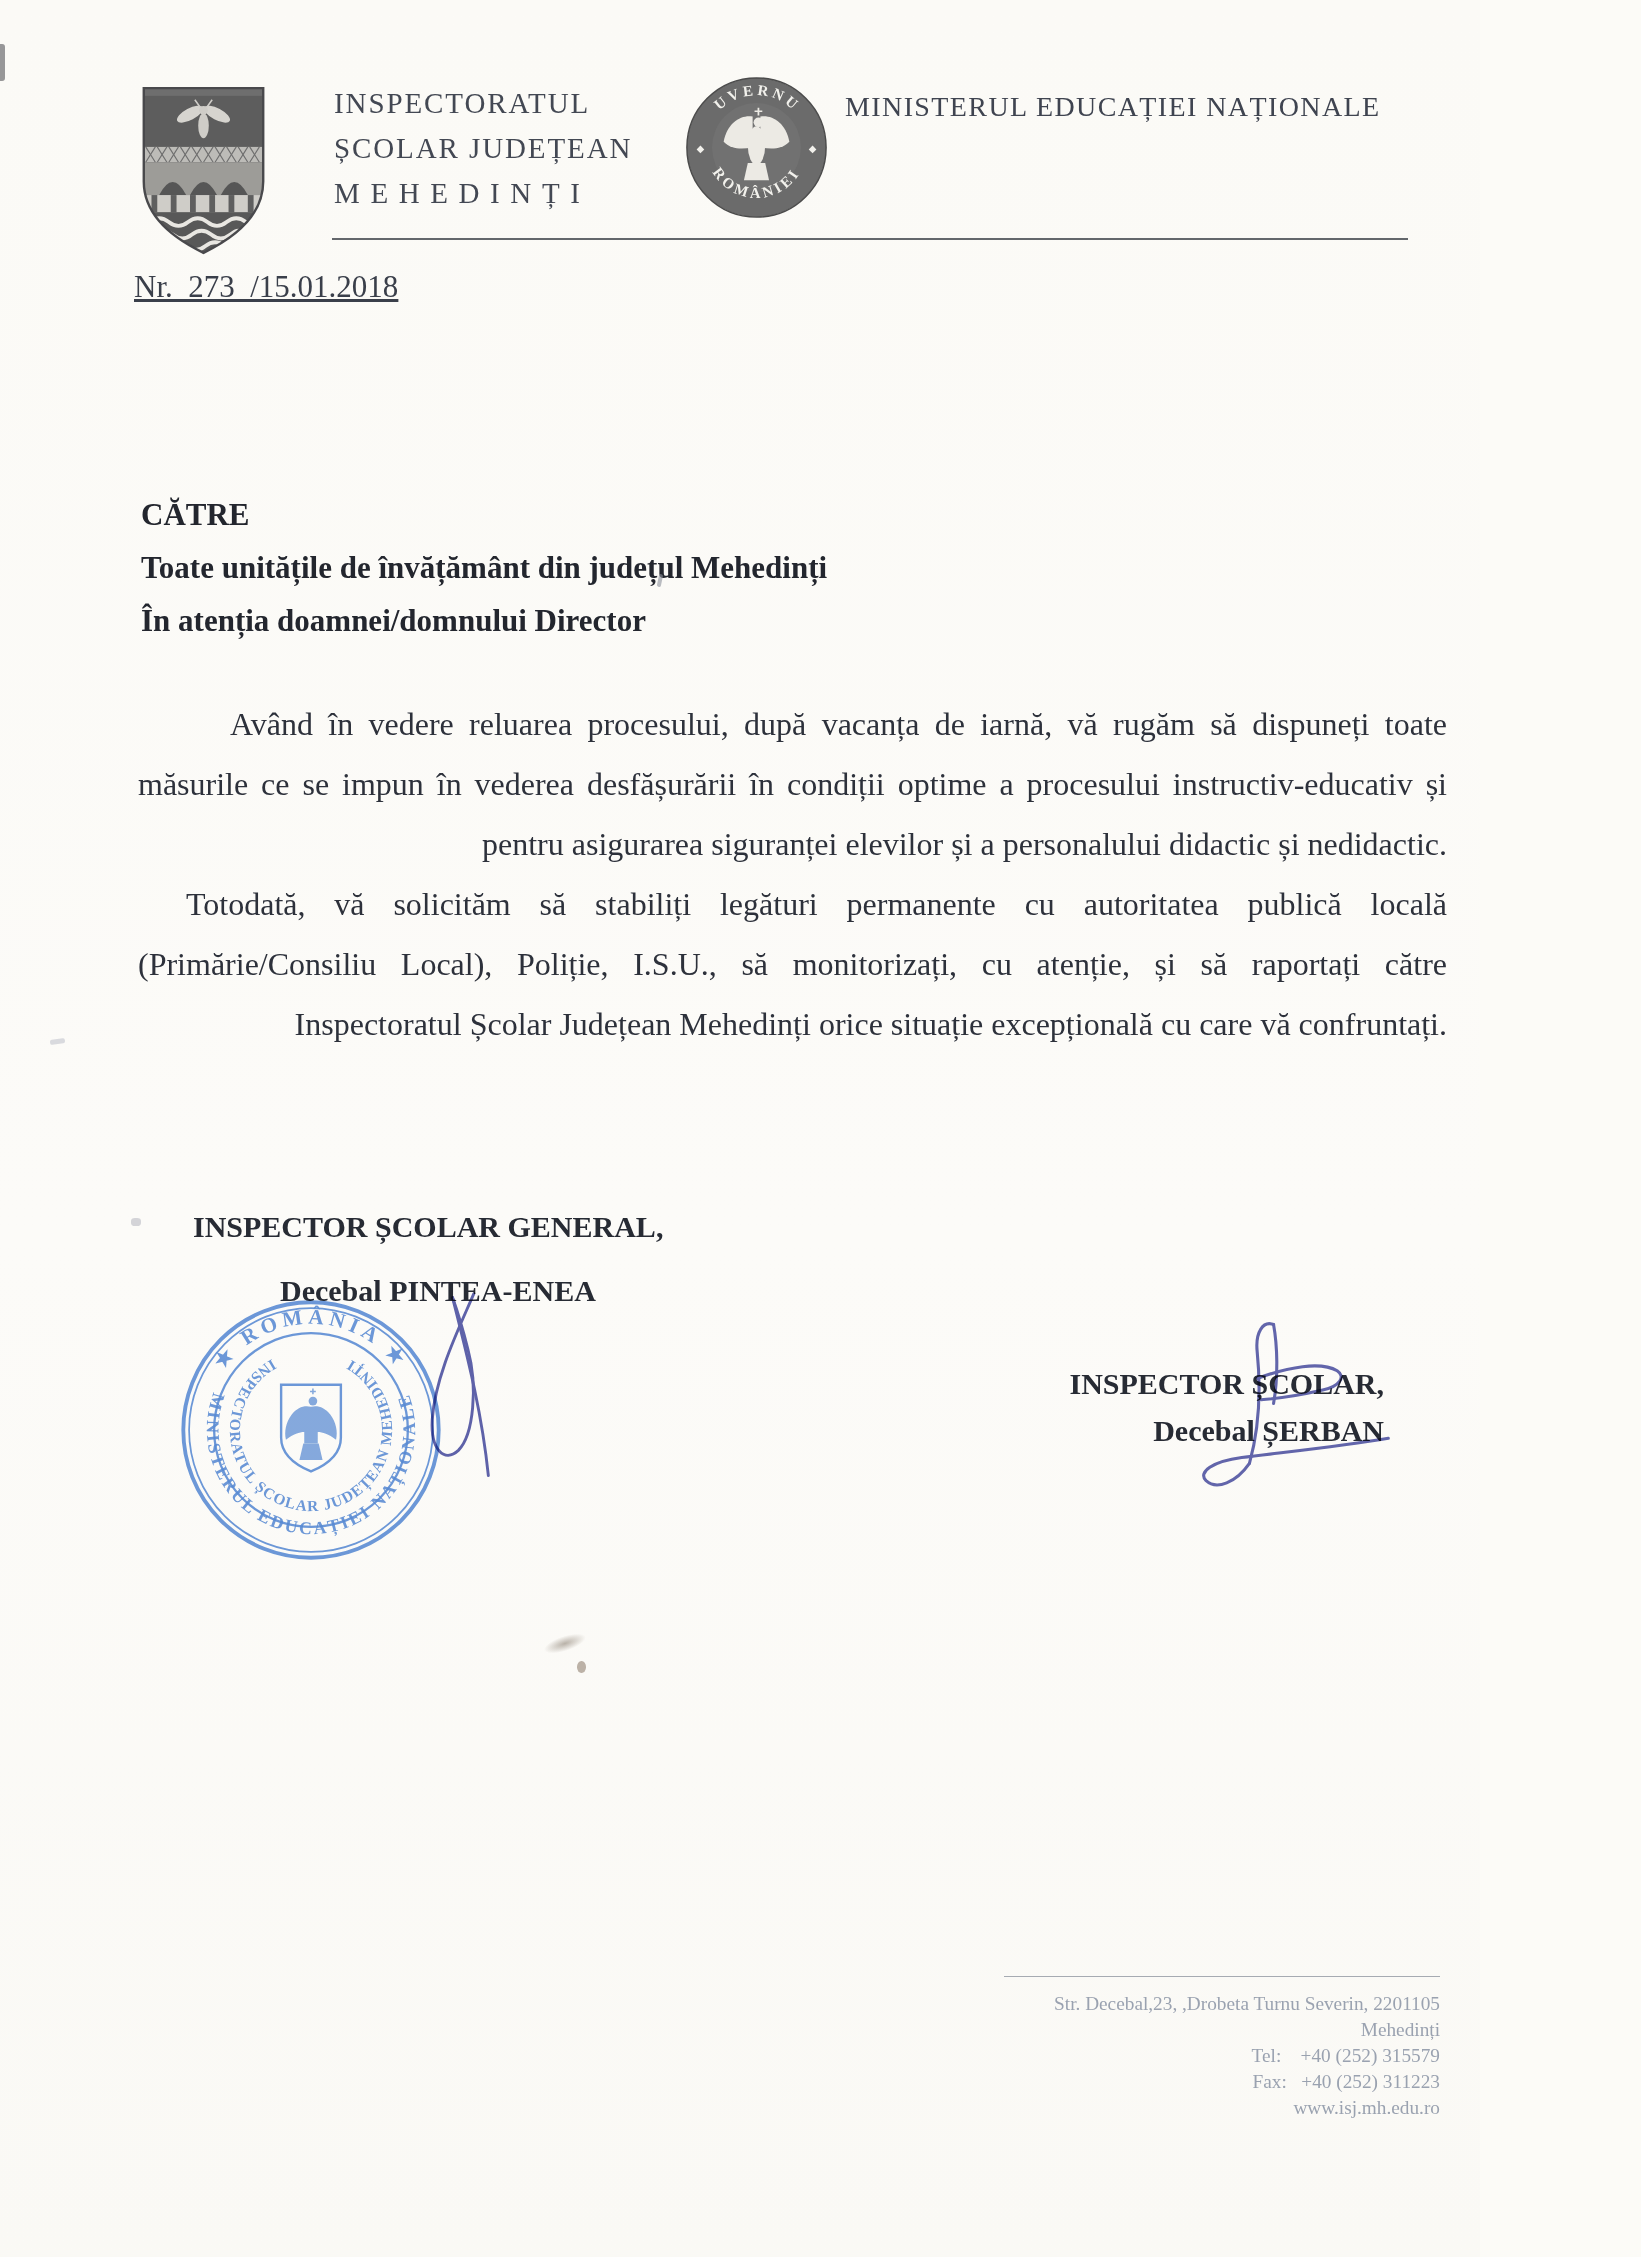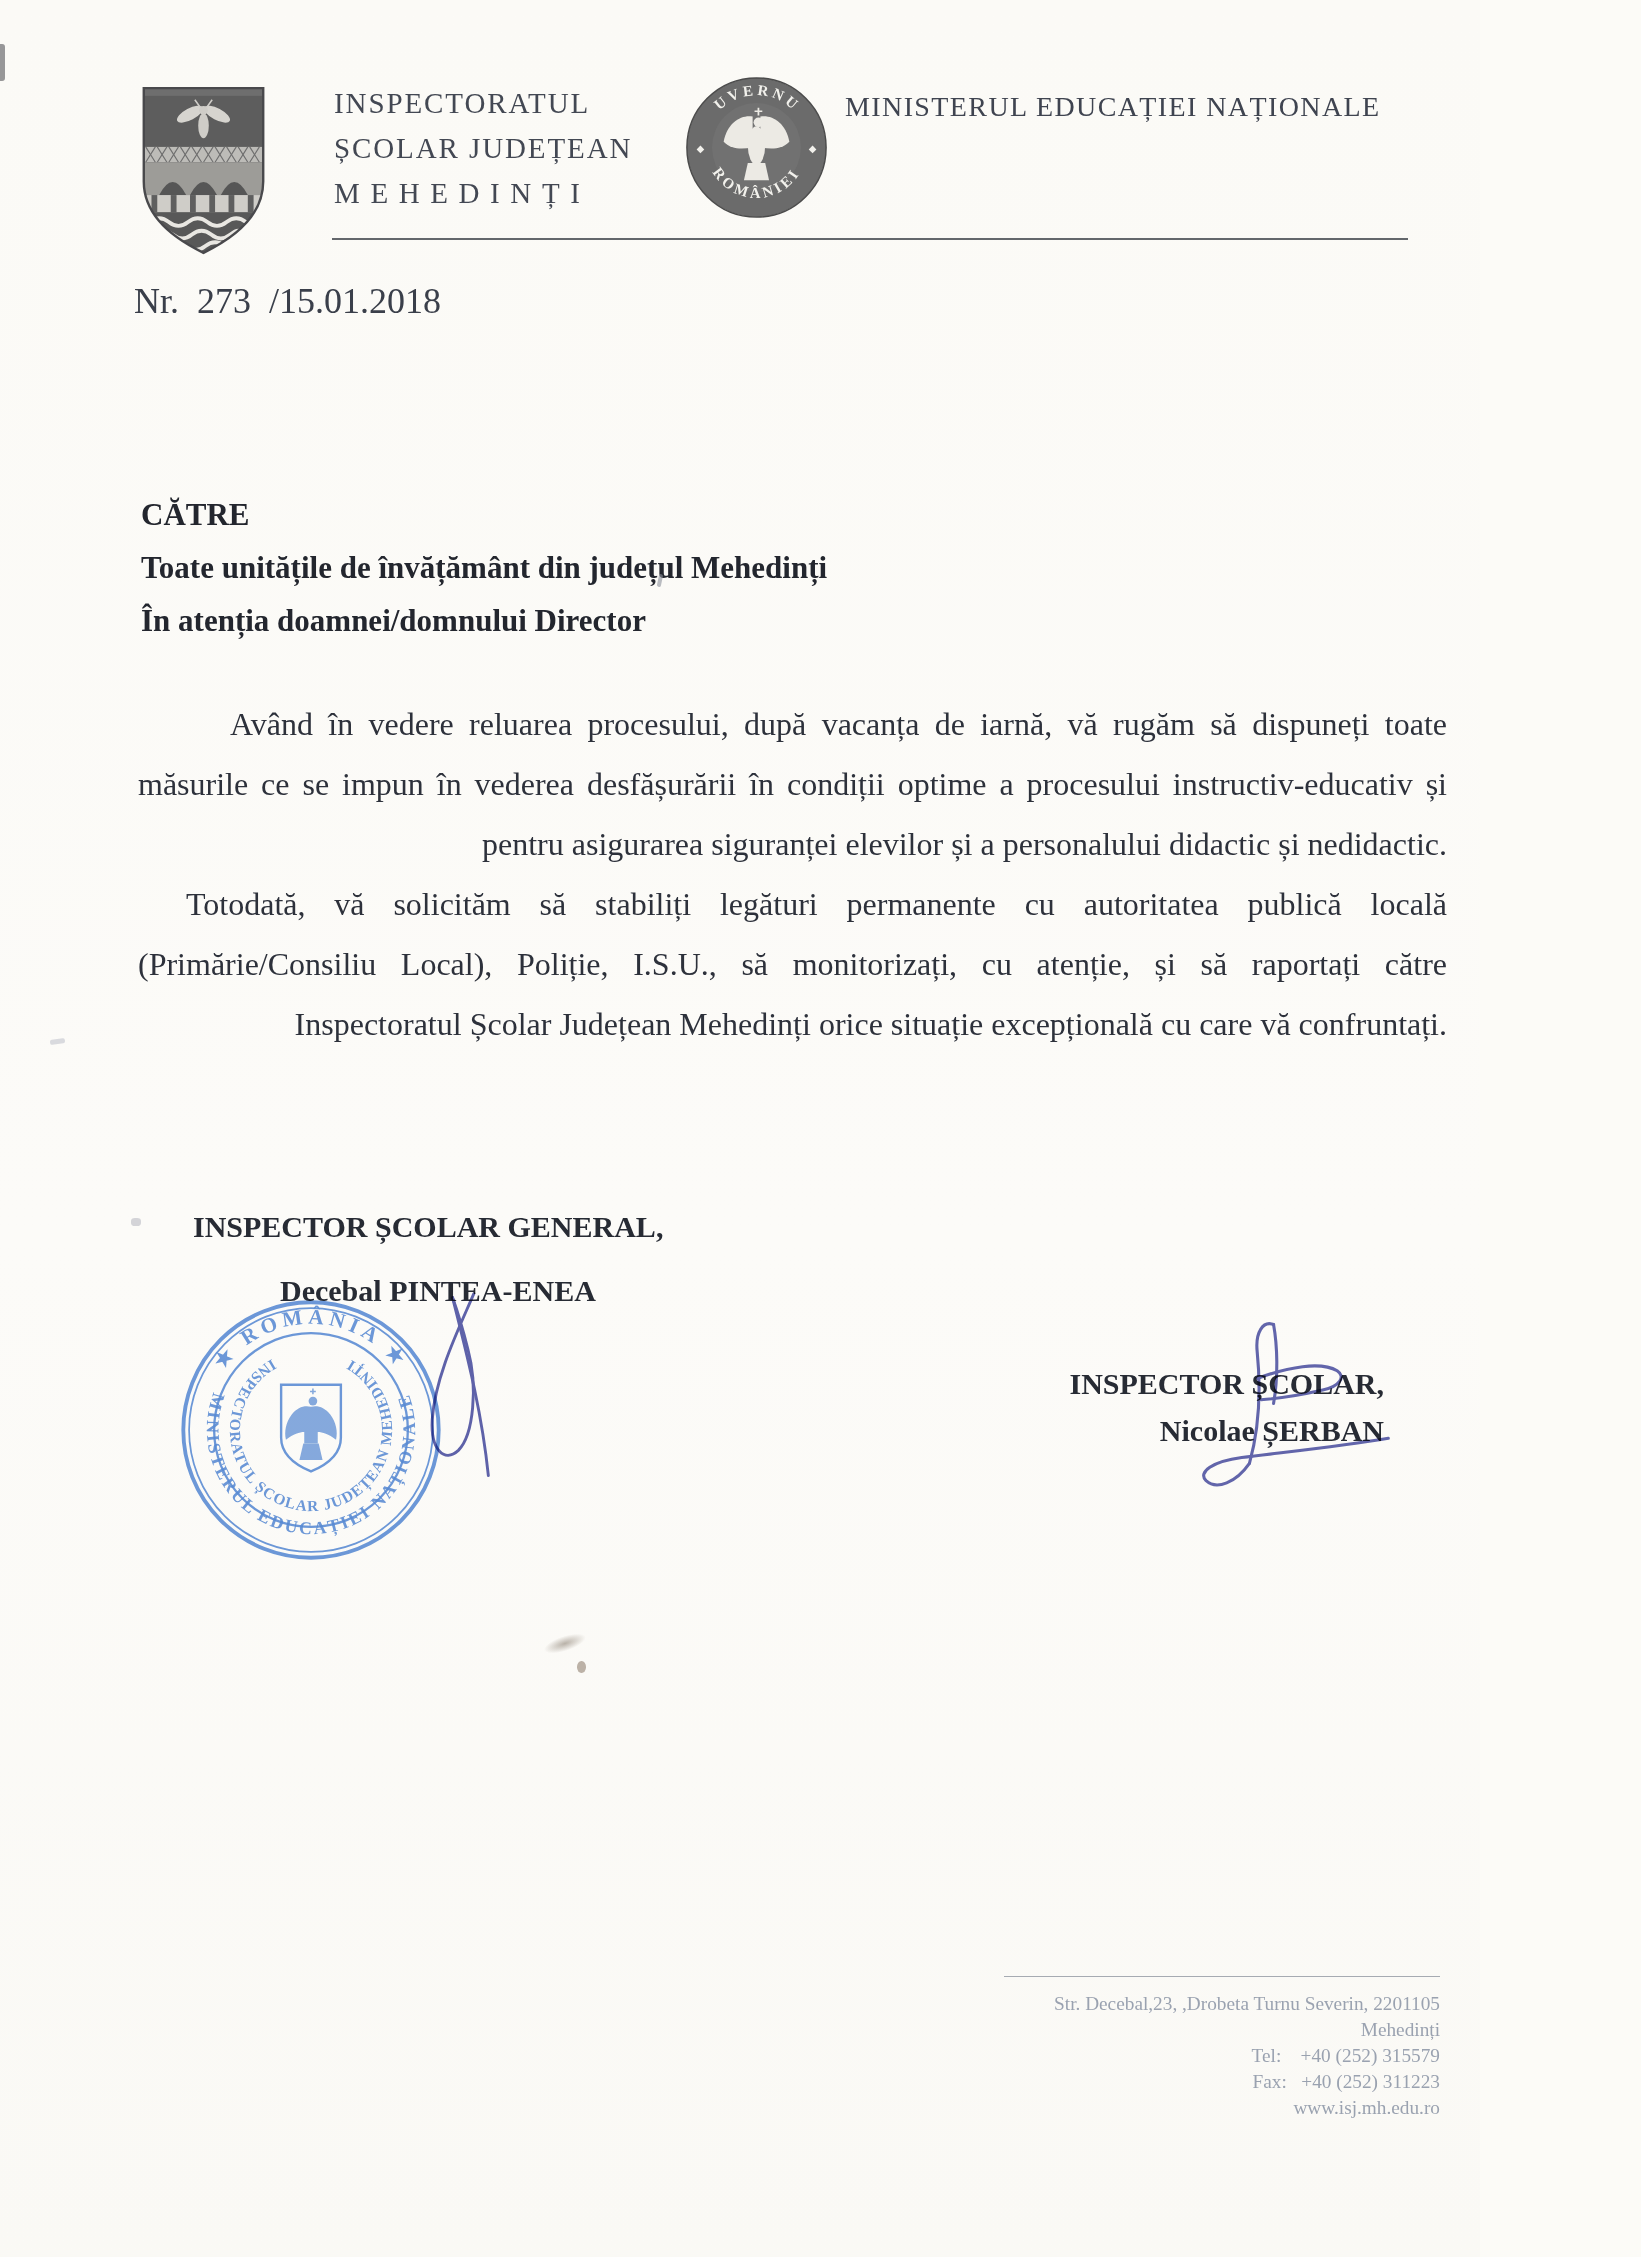--- a/index.html
+++ b/index.html
@@ -13,22 +13,22 @@
   
   .coa { position:absolute; left:138px; top:83px; width:131px; height:175px; }
   .org-name { position:absolute; left:334px; top:81px; line-height:45px;
               font-size:29px; color:#434853; letter-spacing:1.9px; }
   .org-name .l3 { letter-spacing:10.6px; }
   .gov-seal { position:absolute; left:684px; top:75px; width:145px; height:145px; }
   .ministry { position:absolute; left:845px; top:91px; font-size:28px;
               letter-spacing:1.4px; color:#3f4450; }
   .header-rule { position:absolute; left:332px; top:238px; width:1076px; height:1.9px;
                  background:#3d4249; opacity:.8; }
-  .ref-number { position:absolute; left:134px; top:280px; font-size:36px;
-                color:#3a3f4a; white-space:pre; }
+  .ref-number { position:absolute; left:134px; top:269px; font-size:31px;
+                color:#3a3f4a; white-space:pre;text-decoration:underline; }
   
   .recipient { position:absolute; left:141px; top:488px; line-height:53px;
                font-size:31px; font-weight:700; color:#23262e; }
   
   .body-text { position:absolute; left:138px; top:694px; width:1309px;
                font-size:32px; line-height:60px; color:#2d313b; }
   .body-line { text-align:justify; text-align-last:justify; text-justify:inter-word; }
   .body-line.last { text-align:right; text-align-last:auto; }
   .ind1 { padding-left:92px; }
   .ind2 { padding-left:48px; }
@@ -207,21 +207,21 @@
 
   <svg class="sign-left" viewBox="0 0 100 215">
     <g fill="none" stroke="#4d52a5" stroke-width="3" stroke-linecap="round">
       <path d="M 70 10 C 55 45 30 95 27 140 C 25 172 40 185 54 172 C 70 156 74 105 64 68 C 59 48 53 28 48 14"></path>
       <path d="M 48 14 C 62 70 78 130 85 198"></path>
     </g>
   </svg>
 
   <div class="sig-right-block">
     <div class="title">INSPECTOR ȘCOLAR,</div>
-    <div class="name">Nicolae ȘERBAN</div>
+    <div class="name">Decebal ȘERBAN</div>
   </div>
 
   <svg class="sign-right" viewBox="0 0 225 195">
     <g fill="none" stroke="#4d52a5" stroke-width="3.2" stroke-linecap="round">
       <path d="M 97 14 C 86 10 78 22 80 42 C 84 82 82 122 72 158"></path>
       <path d="M 97 14 C 101 36 102 68 97 96"></path>
       <path d="M 80 70 C 112 58 146 52 163 62 C 172 68 166 78 148 82 C 126 87 100 91 84 92"></path>
       <path d="M 72 158 C 58 178 38 186 27 176 C 18 167 34 156 64 152 C 112 146 170 140 216 132"></path>
     </g>
   </svg>

